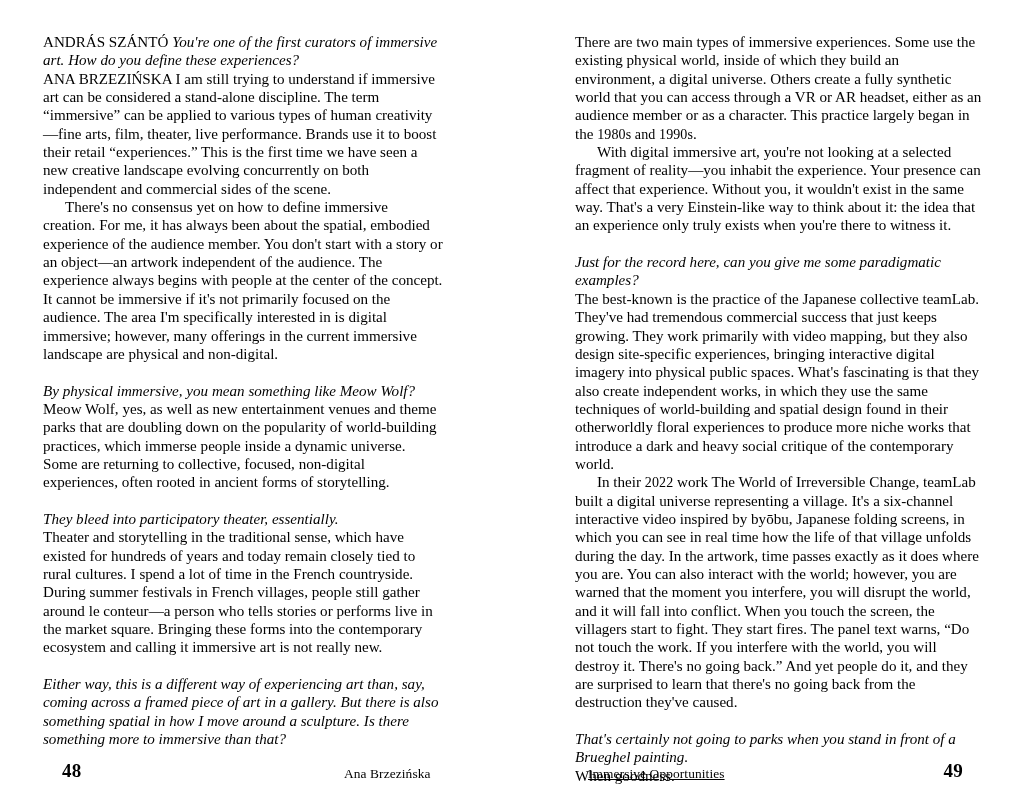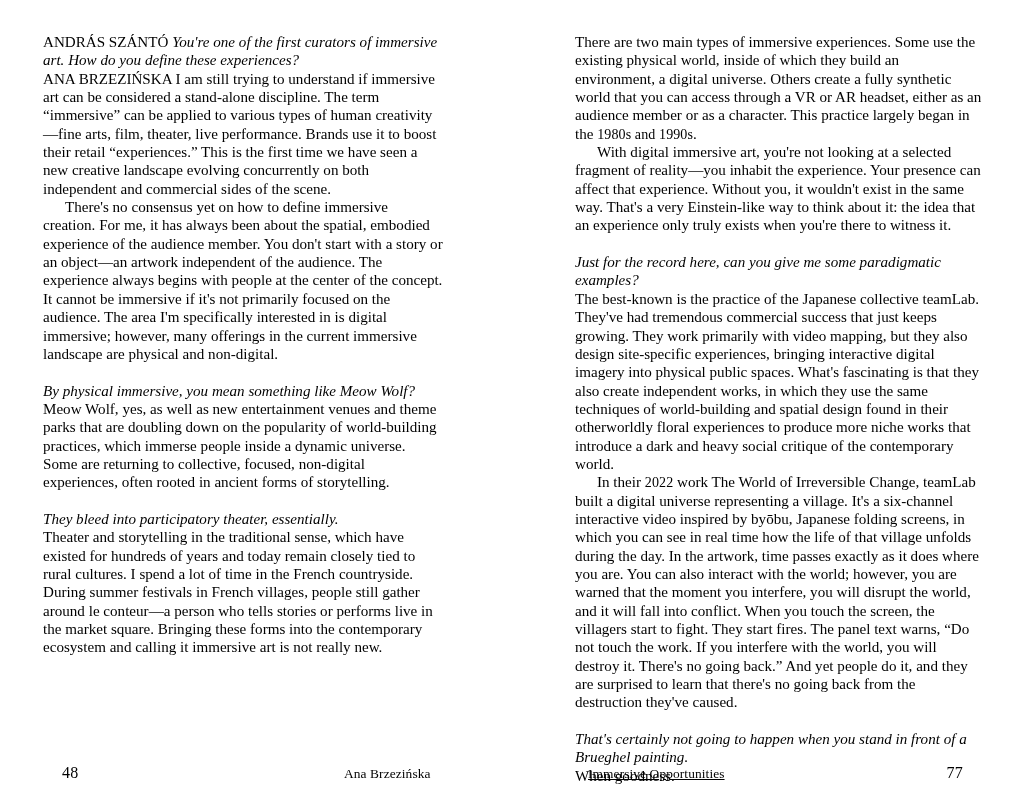--- a/index.html
+++ b/index.html
@@ -61,22 +61,22 @@
   }
   .oldstyle {
     font-variant-numeric: oldstyle-nums;
     font-size: 0.93em;
     letter-spacing: 0.1px;
   }
 
   .folio {
     position: absolute;
     bottom: 26px;
-    font-size: 16px;
-    font-weight: normal;
+    font-size: 19px;
+    font-weight: bold;
     letter-spacing: 0.2px;
   }
   .running {
     position: absolute;
     bottom: 26px;
     font-size: 13.4px;
     letter-spacing: 0.1px;
     white-space: nowrap;
   }
 
@@ -95,39 +95,40 @@
     <div class="textcol">
 
       <p><span>ANDRÁS SZÁNTÓ</span><span> </span><span class="q-lead">You're one of the first curators of immersive art. How do you define these experiences?</span><br><span>ANA BRZEZIŃSKA</span><span> </span><span>I am still trying to understand if immersive art can be considered a stand-alone discipline. The term “immersive” can be applied to various types of human creativity—fine arts, film, theater, live performance. Brands use it to boost their retail “experiences.” This is the first time we have seen a new creative landscape evolving concurrently on both independent and commercial sides of the scene.</span></p>
 
       <p class="indent">There's no consensus yet on how to define immersive creation. For me, it has always been about the spatial, embodied experience of the audience member. You don't start with a story or an object—an artwork independent of the audience. The experience always begins with people at the center of the concept. It cannot be immersive if it's not primarily focused on the audience. The area I'm specifically interested in is digital immersive; however, many offerings in the current immersive landscape are physical and non-digital.</p>
 
       <p class="gap-before"><span class="q-lead">By physical immersive, you mean something like Meow Wolf?</span><br><span>Meow Wolf, yes, as well as new entertainment venues and theme parks that are doubling down on the popularity of world-building practices, which immerse people inside a dynamic universe. Some are returning to collective, focused, non-digital experiences, often rooted in ancient forms of storytelling.</span></p>
 
       <p class="gap-before"><span class="q-lead">They bleed into participatory theater, essentially.</span><br><span>Theater and storytelling in the traditional sense, which have existed for hundreds of years and today remain closely tied to rural cultures. I spend a lot of time in the French countryside. During summer festivals in French villages, people still gather around </span><span class="it">le conteur</span><span>—a person who tells stories or performs live in the market square. Bringing these forms into the contemporary ecosystem and calling it immersive art is not really new.</span></p>
 
+      <p class="gap-before q-lead">Either way, this is a different way of experiencing art than, say, coming across a framed piece of art in a gallery. But there is also something spatial in how I move around a sculpture. Is there something more to immersive than that?</p>
 
     </div>
 
     <div class="folio folio-left">48</div>
     <div class="running running-left">Ana Brzezińska</div>
   </div>
 
   <div class="page page-right">
     <div class="textcol">
 
       <p><span>There are two main types of immersive experiences. Some use the existing physical world, inside of which they build an environment, a digital universe. Others create a fully synthetic world that you can access through a VR or AR headset, either as an audience member or as a character. This practice largely began in the </span><span class="oldstyle">1980s and 1990s</span><span>.</span></p>
 
       <p class="indent">With digital immersive art, you're not looking at a selected fragment of reality—you inhabit the experience. Your presence can affect that experience. Without you, it wouldn't exist in the same way. That's a very Einstein-like way to think about it: the idea that an experience only truly exists when you're there to witness it.</p>
 
       <p class="gap-before"><span class="q-lead">Just for the record here, can you give me some paradigmatic examples?</span><br><span>The best-known is the practice of the Japanese collective teamLab. They've had tremendous commercial success that just keeps growing. They work primarily with video mapping, but they also design site-specific experiences, bringing interactive digital imagery into physical public spaces. What's fascinating is that they also create independent works, in which they use the same techniques of world-building and spatial design found in their otherworldly floral experiences to produce more niche works that introduce a dark and heavy social critique of the contemporary world.</span></p>
 
       <p class="indent"><span>In their </span><span class="oldstyle">2022</span><span> work </span><span class="it">The World of Irreversible Change</span><span>, teamLab built a digital universe representing a village. It's a six-channel interactive video inspired by </span><span class="it">byōbu</span><span>, Japanese folding screens, in which you can see in real time how the life of that village unfolds during the day. In the artwork, time passes exactly as it does where you are. You can also interact with the world; however, you are warned that the moment you interfere, you will disrupt the world, and it will fall into conflict. When you touch the screen, the villagers start to fight. They start fires. The panel text warns, “Do not touch the work. If you interfere with the world, you will destroy it. There's no going back.” And yet people do it, and they are surprised to learn that there's no going back from the destruction they've caused.</span></p>
 
-      <p class="gap-before"><span class="q-lead">That's certainly not going to happen when you stand in front of a Brueghel painting.</span><br><span>When goodness.</span></p>
+      <p class="gap-before"><span class="q-lead">That's certainly not going to parks when you stand in front of a Brueghel painting.</span><br><span>When goodness.</span></p>
 
     </div>
 
     <div class="running running-right">Immersive Opportunities</div>
-    <div class="folio folio-right">77</div>
+    <div class="folio folio-right">49</div>
   </div>
 
 </div>
 
 </body></html>

